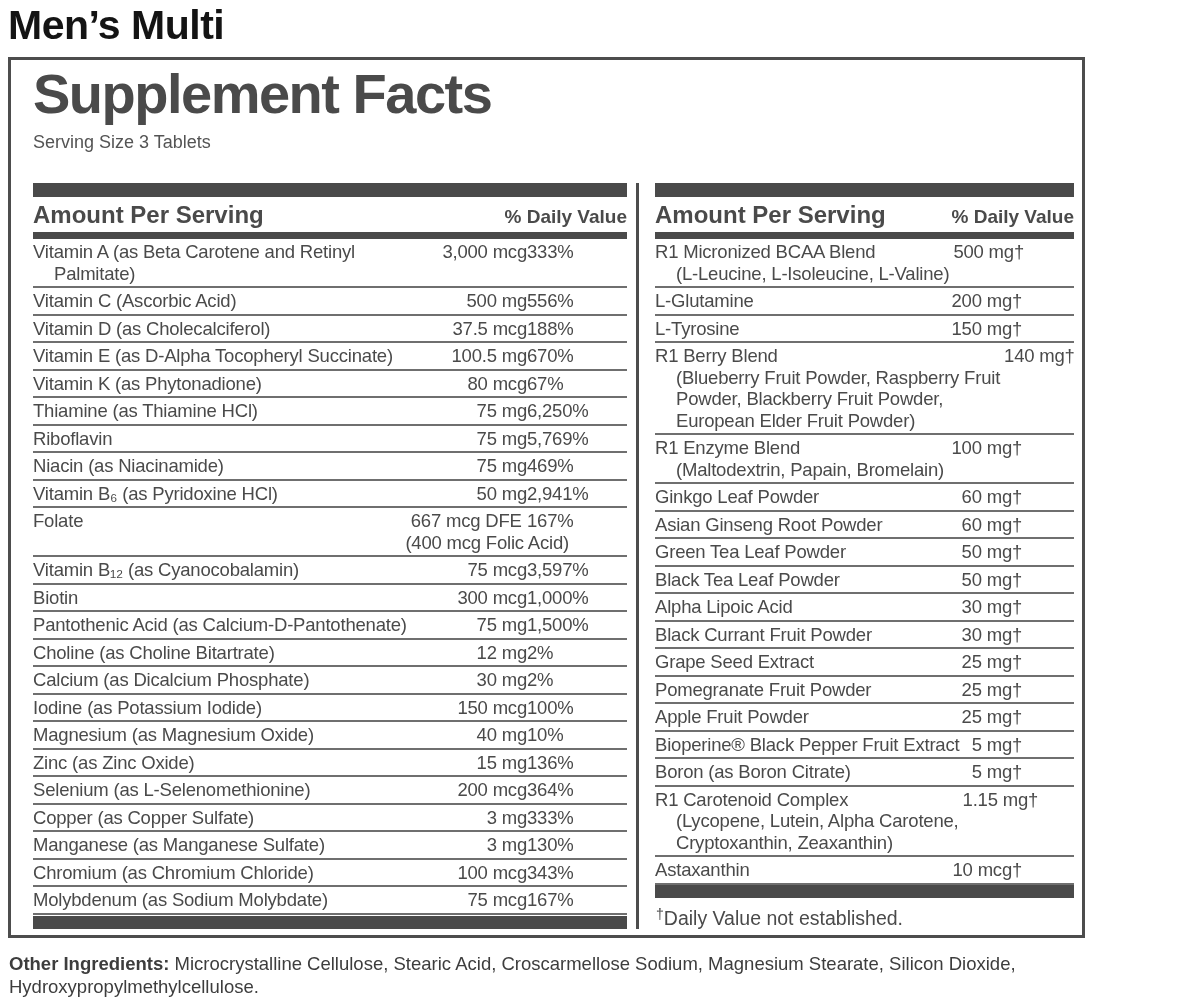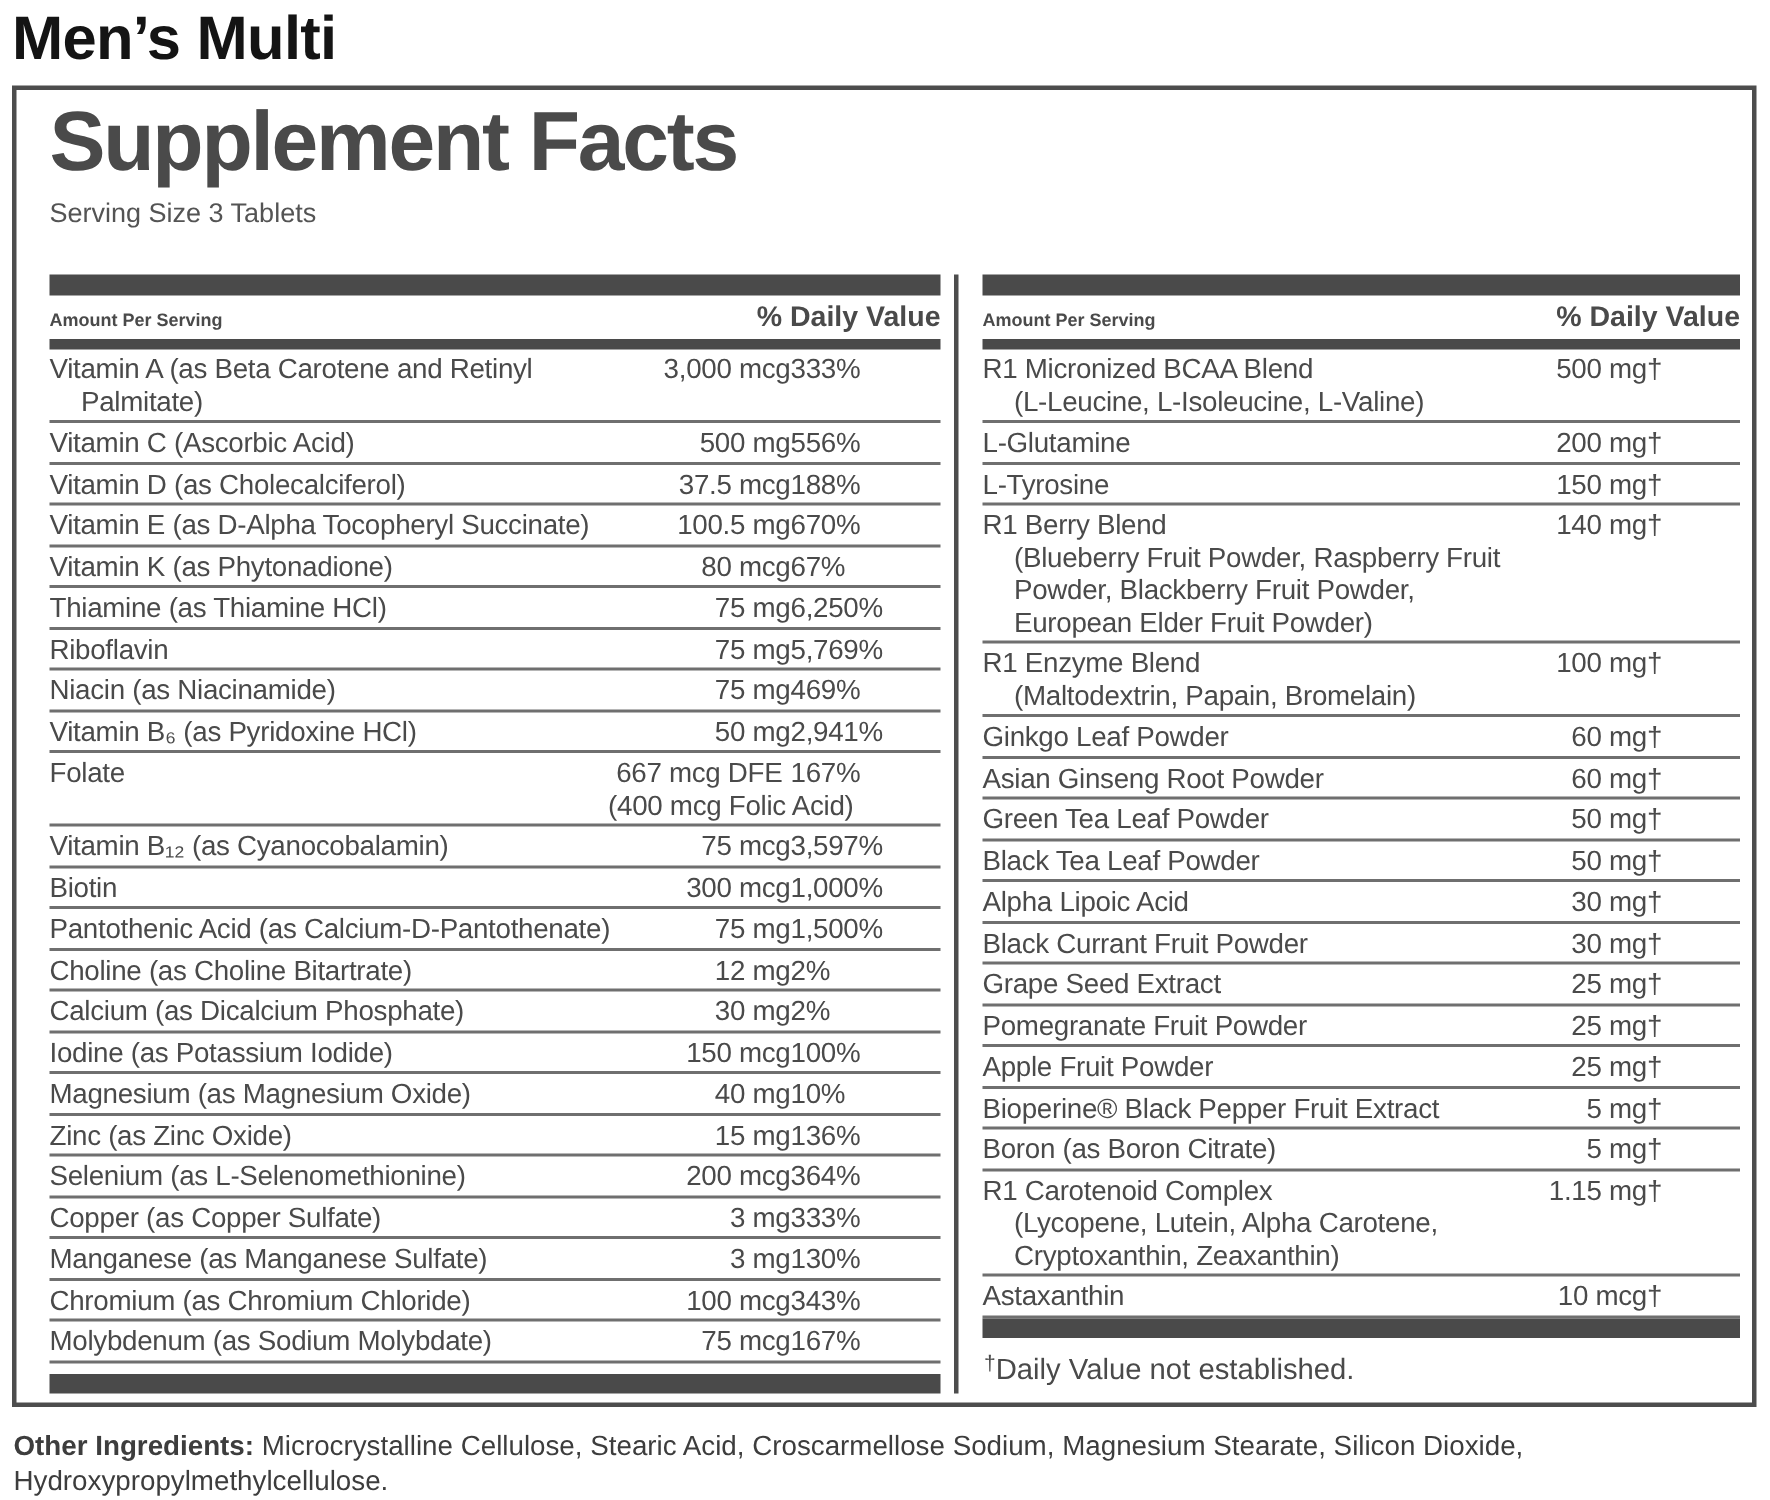--- a/index.html
+++ b/index.html
@@ -20,21 +20,21 @@
   .product-title {
     margin: 0 0 9px 0;
     font-size: 41px;
     line-height: 46px;
     font-weight: bold;
     letter-spacing: -0.5px;
     color: #141414;
   }
   .panel {
     box-sizing: border-box;
-    width: 1163px;
+    width: 1077px;
     border: 3px solid #4d4d4d;
     padding: 2px 8px 6px 22px;
     background: #ffffff;
   }
   .sf-title {
     font-size: 56px;
     line-height: 60px;
     font-weight: bold;
     letter-spacing: -1.5px;
     color: #4a4a4a;
@@ -64,21 +64,21 @@
   .bar-mid { height: 7px; }
   .bar-bottom { height: 13px; }
   .col-left .bar-bottom { margin-top: auto; }
   .colheader {
     display: flex;
     justify-content: space-between;
     align-items: baseline;
     font-weight: bold;
     padding: 4px 0 3px;
   }
-  .ch-amount { font-size: 12px; }
+  .ch-amount { font-size: 24px; }
   .ch-dv { font-size: 19px; }
   .row {
     display: grid;
     align-items: start;
     border-bottom: 2px solid #6f6f6f;
     padding: 2px 0 2px;
     font-size: 18.5px;
     line-height: 21.5px;
     letter-spacing: -0.2px;
   }

